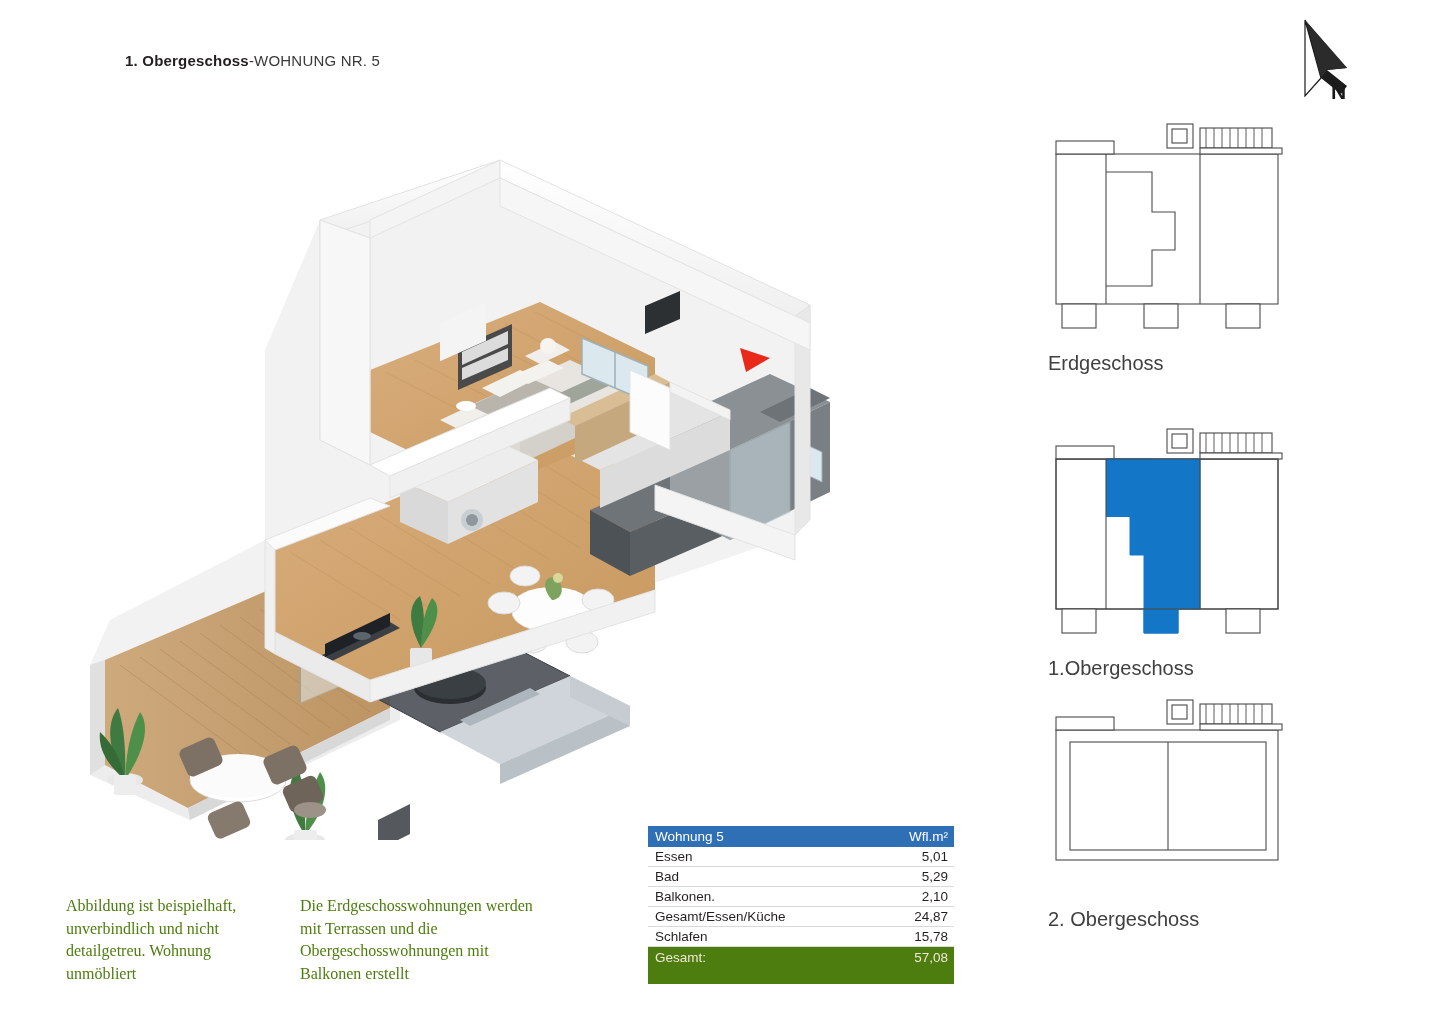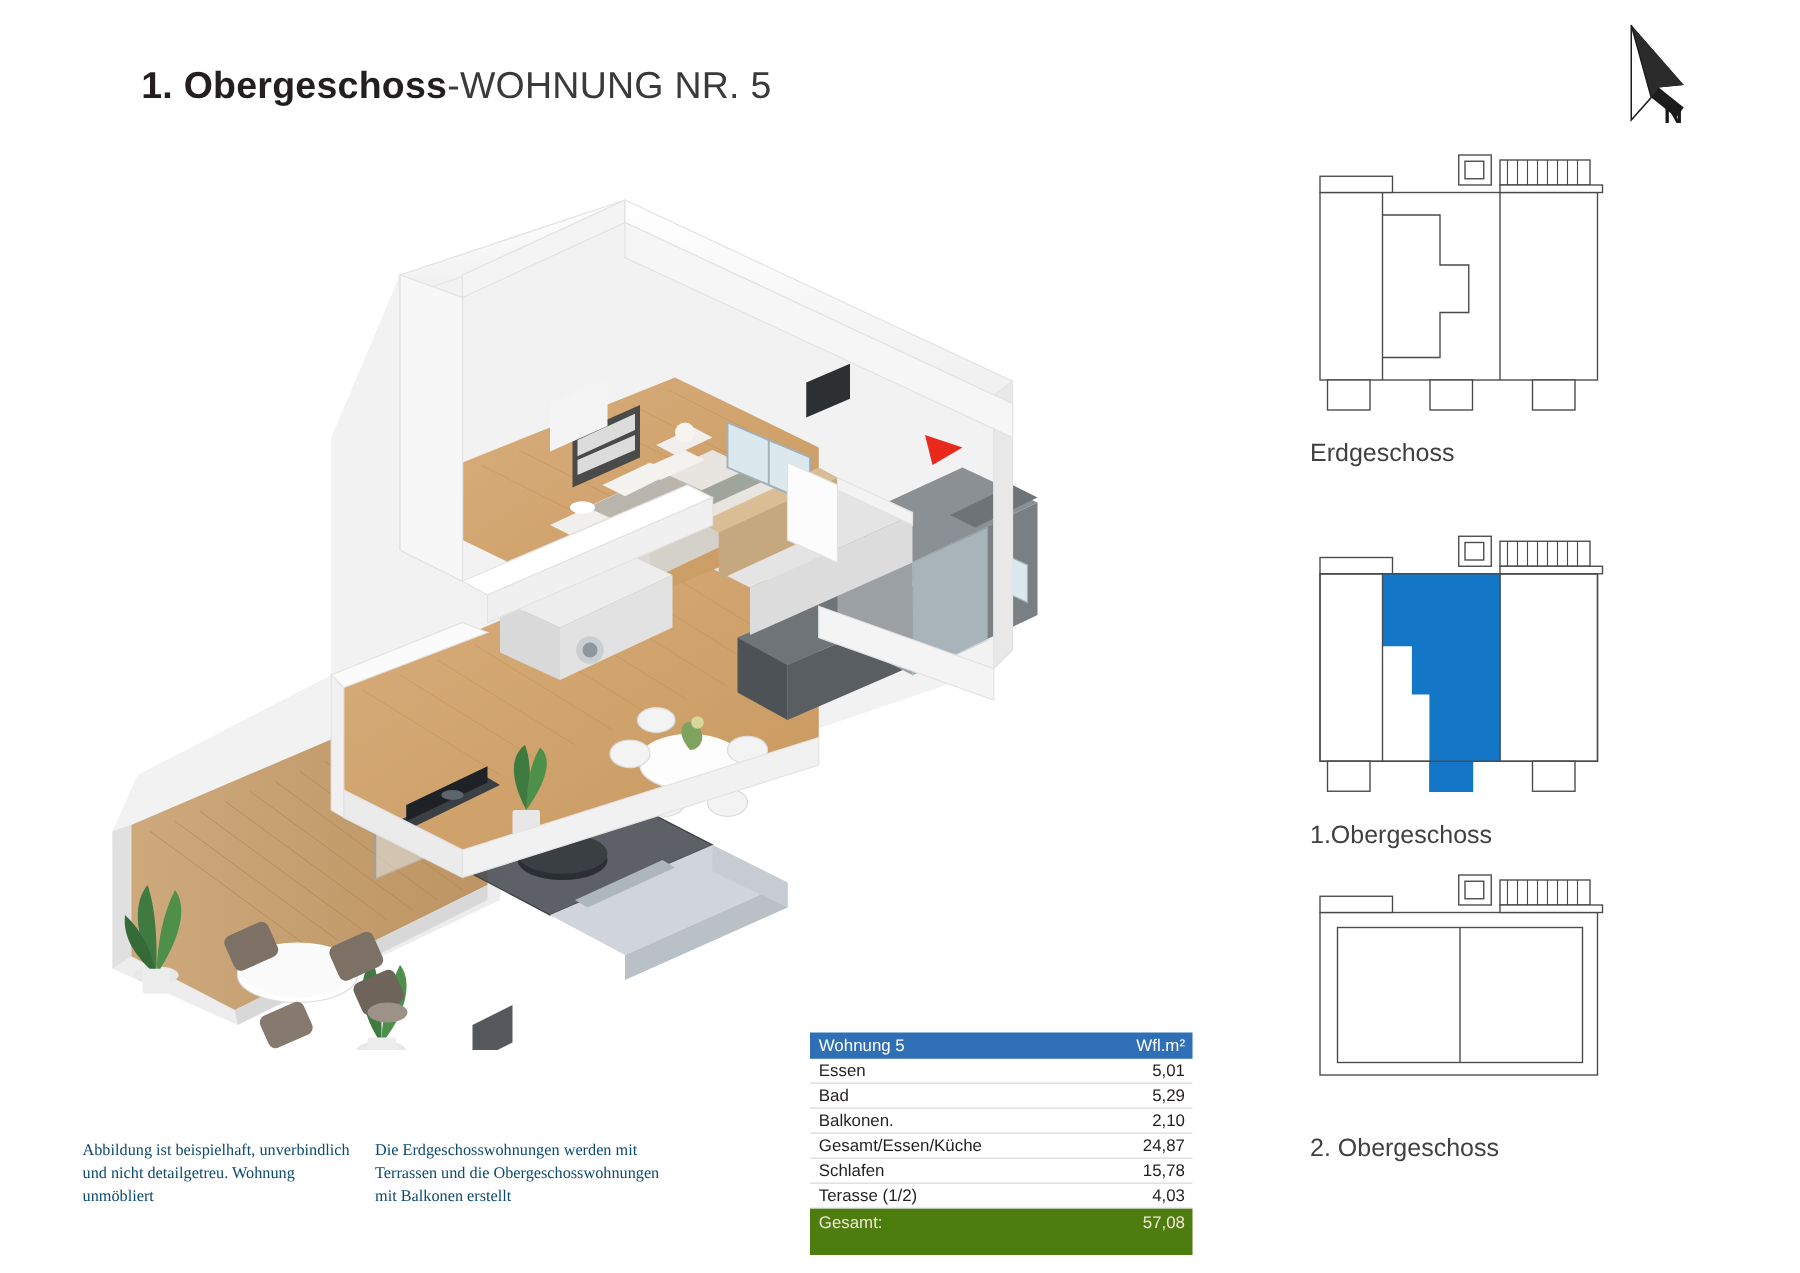--- a/index.html
+++ b/index.html
@@ -8,22 +8,22 @@
     width:1440px; height:1018px;
     background:#ffffff;
     font-family:"Liberation Sans", sans-serif;
     color:#231f20;
     position:relative;
     overflow:hidden;
   }
 
   
   .title {
-    position:absolute; left:113px; top:52px;
-    font-size:30px; letter-spacing:0.2px; white-space:nowrap;
+    position:absolute; left:125px; top:52px;
+    font-size:15px; letter-spacing:0.2px; white-space:nowrap;
   }
   .title .bold { font-weight:bold; }
   .title .light { font-weight:normal; color:#3a3a3a; }
 
   
   .north { position:absolute; left:1295px; top:18px; width:70px; height:100px; }
   .north .n-label {
     position:absolute; left:36px; top:62px;
     font-size:21px; font-weight:bold; color:#1a1a1a;
   }
@@ -35,23 +35,22 @@
   .keyplan { position:absolute; width:300px; }
   .keyplan .caption {
     position:absolute; left:8px; font-size:20px; color:#404040; white-space:nowrap;
   }
   #kp1 { left:1040px; top:120px; height:260px; }
   #kp2 { left:1040px; top:425px; height:265px; }
   #kp3 { left:1040px; top:696px; height:260px; }
 
   
   .note {
-    position:absolute; font-size:13px; line-height:1.42; color:#0c4a6e;
+    position:absolute; font-size:16px; line-height:1.42; color:#4d7c0f;
     font-family:"Liberation Serif", serif;
-    margin-top:16px;
   }
   #note1 { left:66px; top:895px; width:215px; }
   #note2 { left:300px; top:895px; width:245px; }
 
   
   .table { position:absolute; left:648px; top:826px; width:306px; }
   .table .row {
     display:flex; justify-content:space-between;
     font-size:13.5px; padding:2px 6px 2px 7px;
     border-bottom:1px solid #d9d9d9;
@@ -444,21 +443,17 @@
     <span class="val">2,10</span>
   </div>
   <div class="row">
     <span class="lbl">Gesamt/Essen/Küche</span>
     <span class="val">24,87</span>
   </div>
   <div class="row">
     <span class="lbl">Schlafen</span>
     <span class="val">15,78</span>
   </div>
-  <div class="row">
-    <span class="lbl">Terasse (1/2)</span>
-    <span class="val">4,03</span>
-  </div>
   <div class="row total">
     <span class="lbl">Gesamt:</span>
     <span class="val">57,08</span>
   </div>
 </div>
 
 </body></html>

